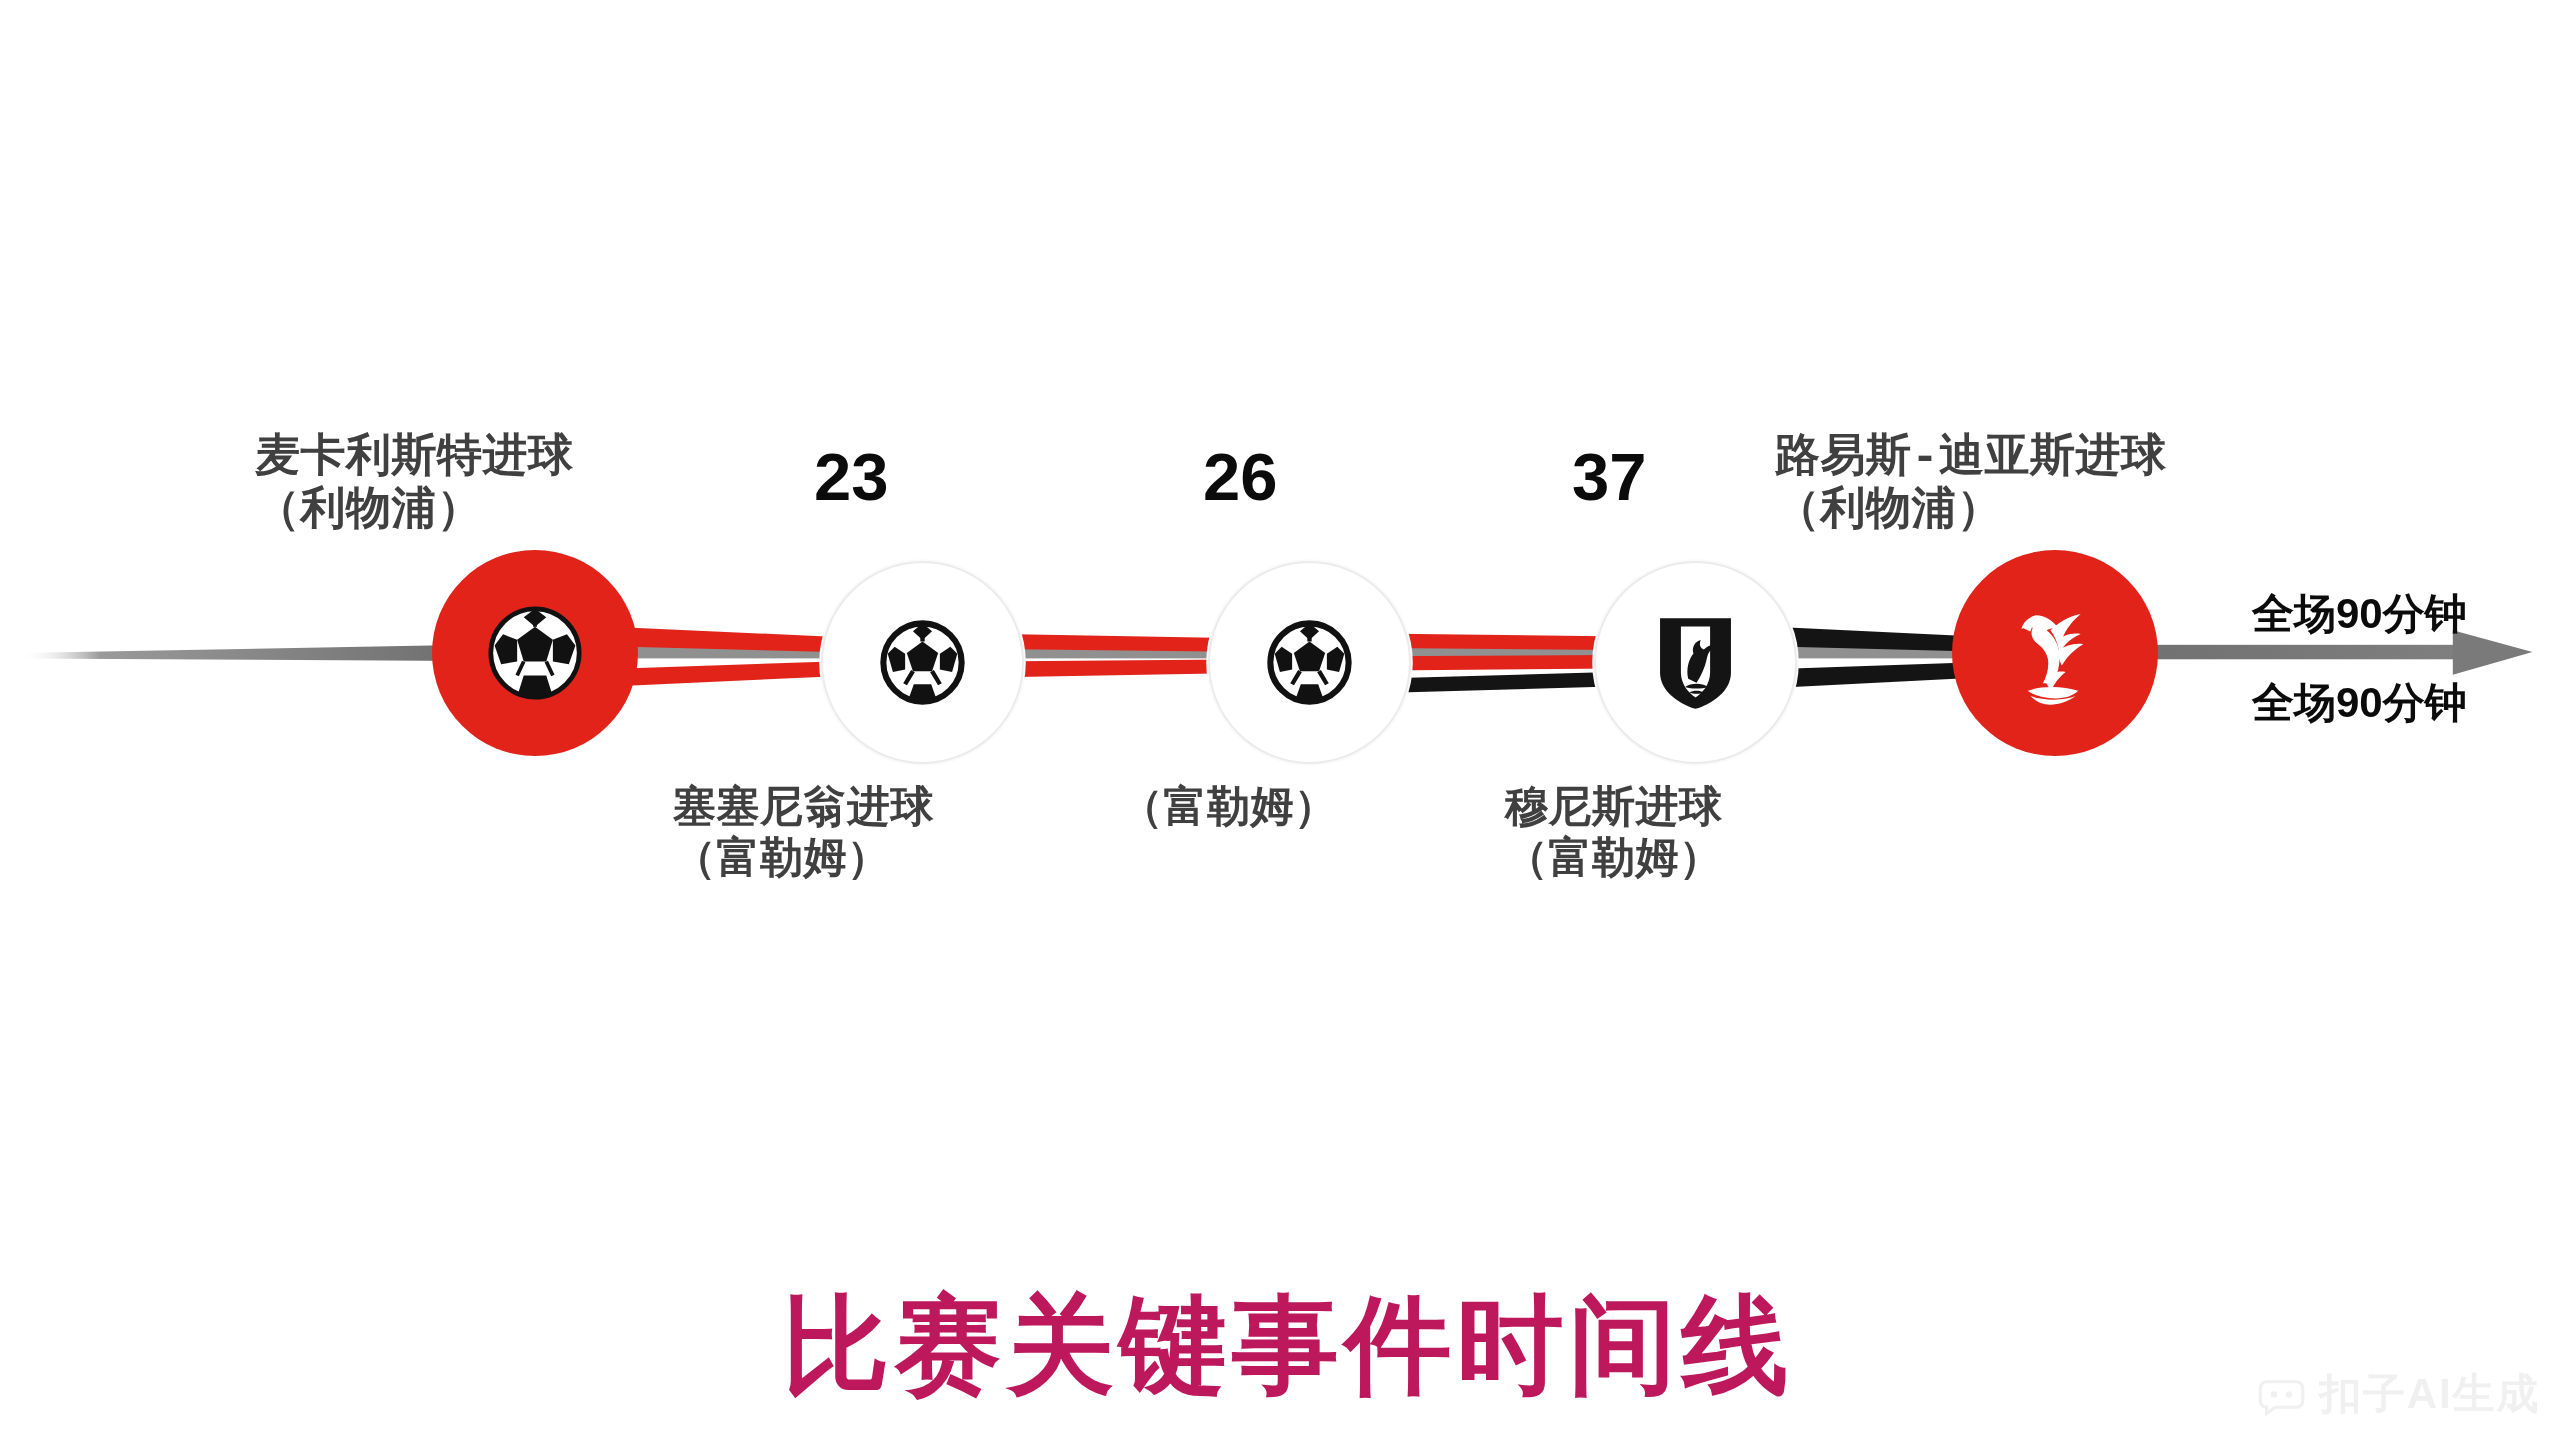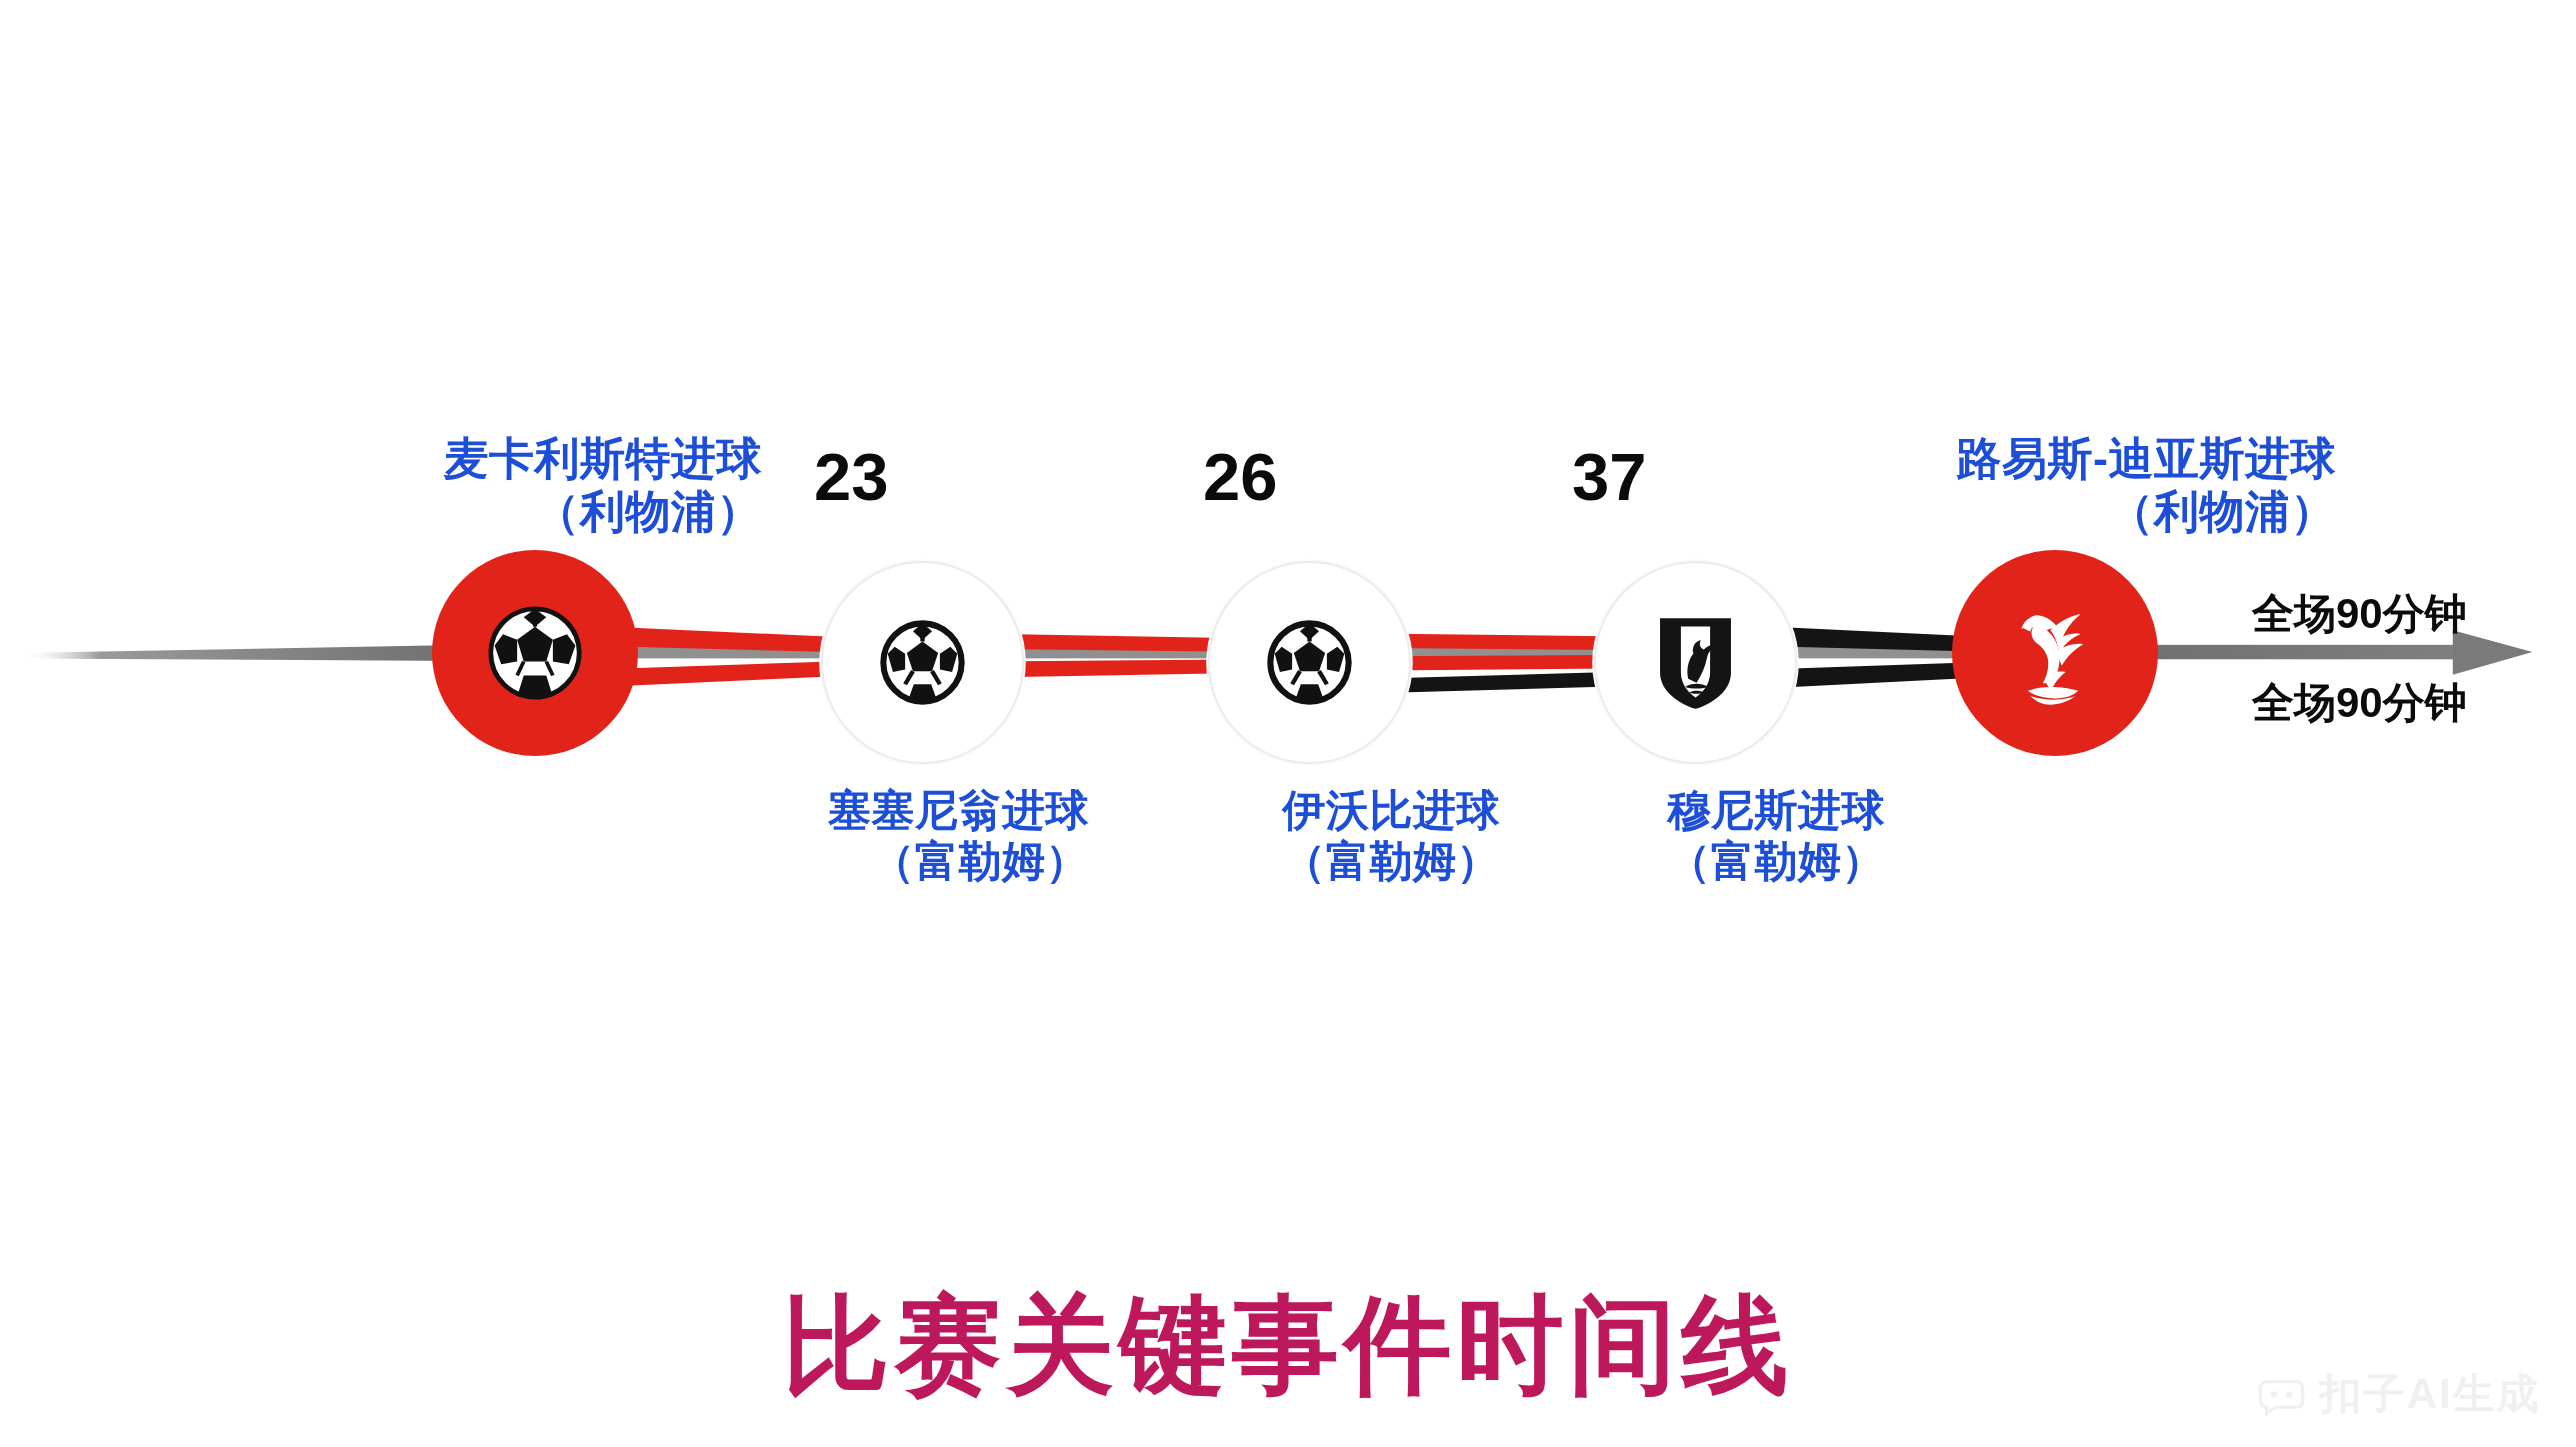--- a/index.html
+++ b/index.html
@@ -46,26 +46,27 @@
   }
   .node.white {
     background: #ffffff;
     border: 2.7px solid #eceaea;
     box-shadow: 0 0 0 1.8px #fbfafa;
   }
 
   
   .caption {
     position: absolute;
-    text-align: right;
+    text-align: left;
     font-weight: 700;
     line-height: 1.18;
     letter-spacing: 0.5px;
     white-space: nowrap;
-    color: #1d4ed8;
+    color: #404040;
+    font-family: Liberation Mono, monospace;
   }
   .caption .l1 { display: block; }
   .caption .l2 { display: block; }
 
   .minute {
     position: absolute;
     font-weight: 700;
     font-size: 67px;
     line-height: 1;
     color: #0b0b0b;
@@ -205,21 +206,20 @@
       <polygon points="50,26 68,39 61,60 39,60 32,39" fill="#111"></polygon>
       <polygon points="50,5 61,14 50,24 39,14" fill="#111"></polygon>
       <polygon points="90,40 84,61 70,58 70,40 82,32" fill="#111"></polygon>
       <polygon points="10,40 16,61 30,58 30,40 18,32" fill="#111"></polygon>
       <polygon points="34,92 40,75 60,75 66,92 50,97" fill="#111"></polygon>
       <path d="M61,60 L70,75 M39,60 L30,75 M50,26 L50,10" stroke="#111" stroke-width="5" fill="none"></path>
     </svg>
   </div>
 
   <div class="caption" style="left:1120px; top:785px; width:380px; font-size:43px;">
-    <span class="l1">伊沃比进球</span>
     <span class="l2">（富勒姆）</span>
   </div>
 
   <div class="minute" style="left:1572px; top:443px; width:217px;">37</div>
 
   <div class="node white" style="left:1594px; top:561px; width:203px; height:203px;">
     <svg width="87" height="98" viewBox="0 0 80 94">
       <path d="M6,4 H74 V56 C74,74 56,86 40,91 C24,86 6,74 6,56 Z" fill="#141414"></path>
       <path d="M26,12 H54 V56 C54,68 46,76 40,80 C34,76 26,68 26,56 Z" fill="#ffffff"></path>
       <path d="M33,62 C31,54 33,44 38,38 C36,32 40,26 45,25 C43,30 45,33 48,34 C52,30 56,29 60,30 C55,33 52,37 51,42 C49,52 45,60 41,66 Z" fill="#141414"></path>

